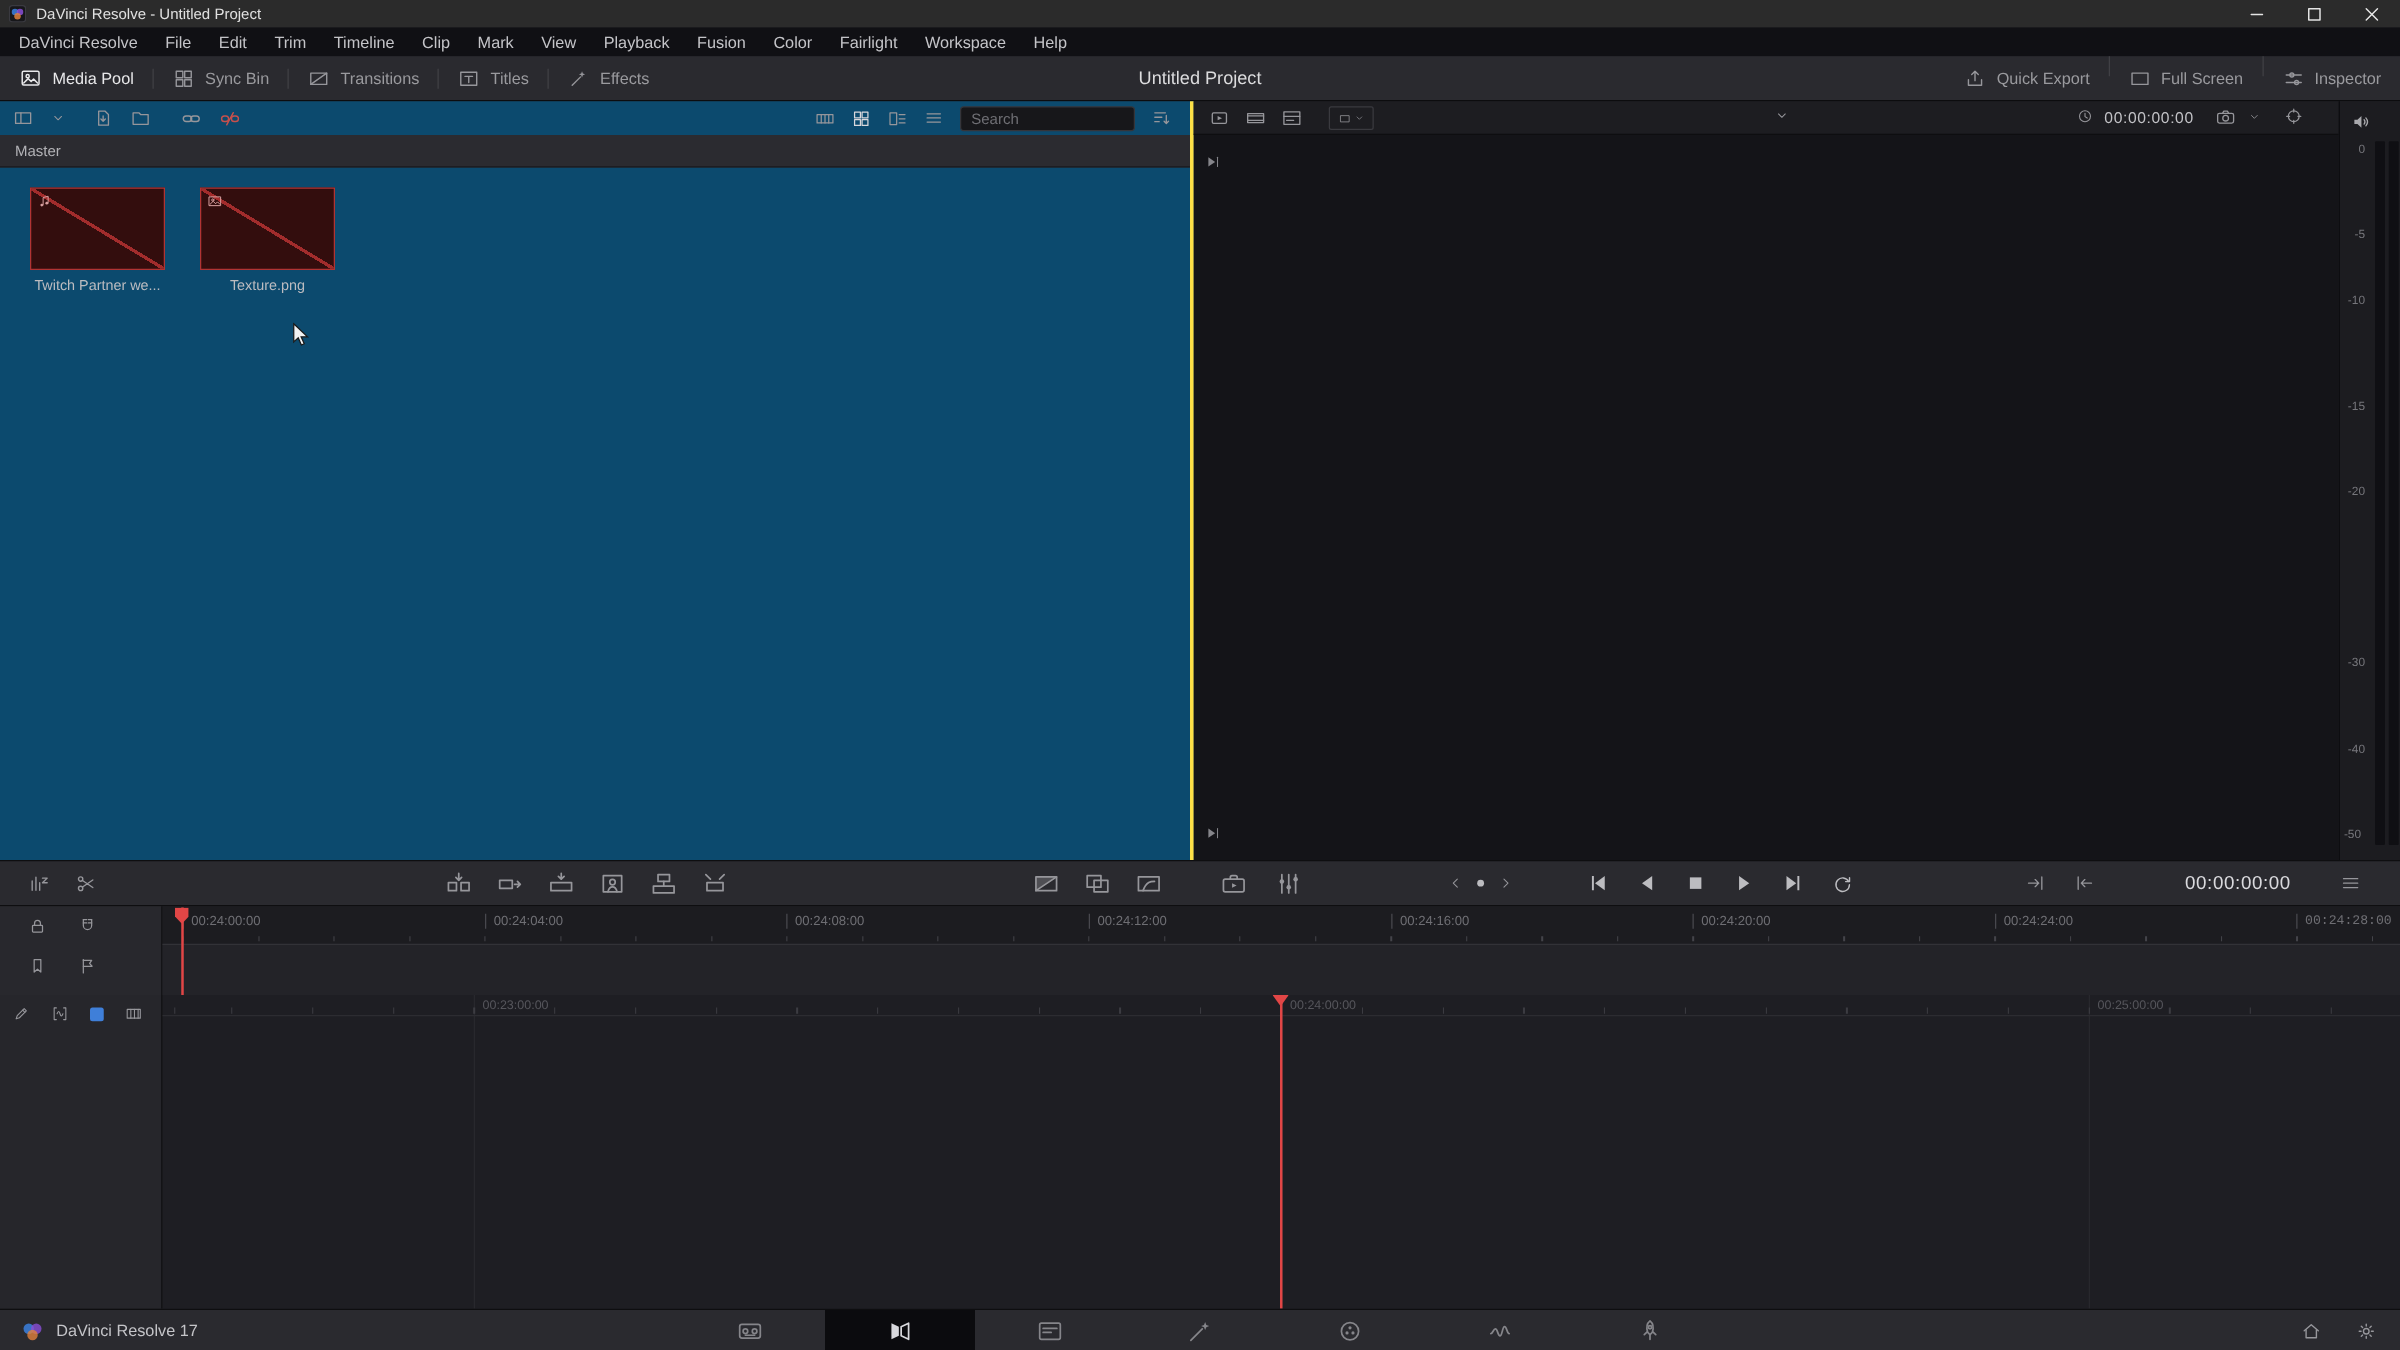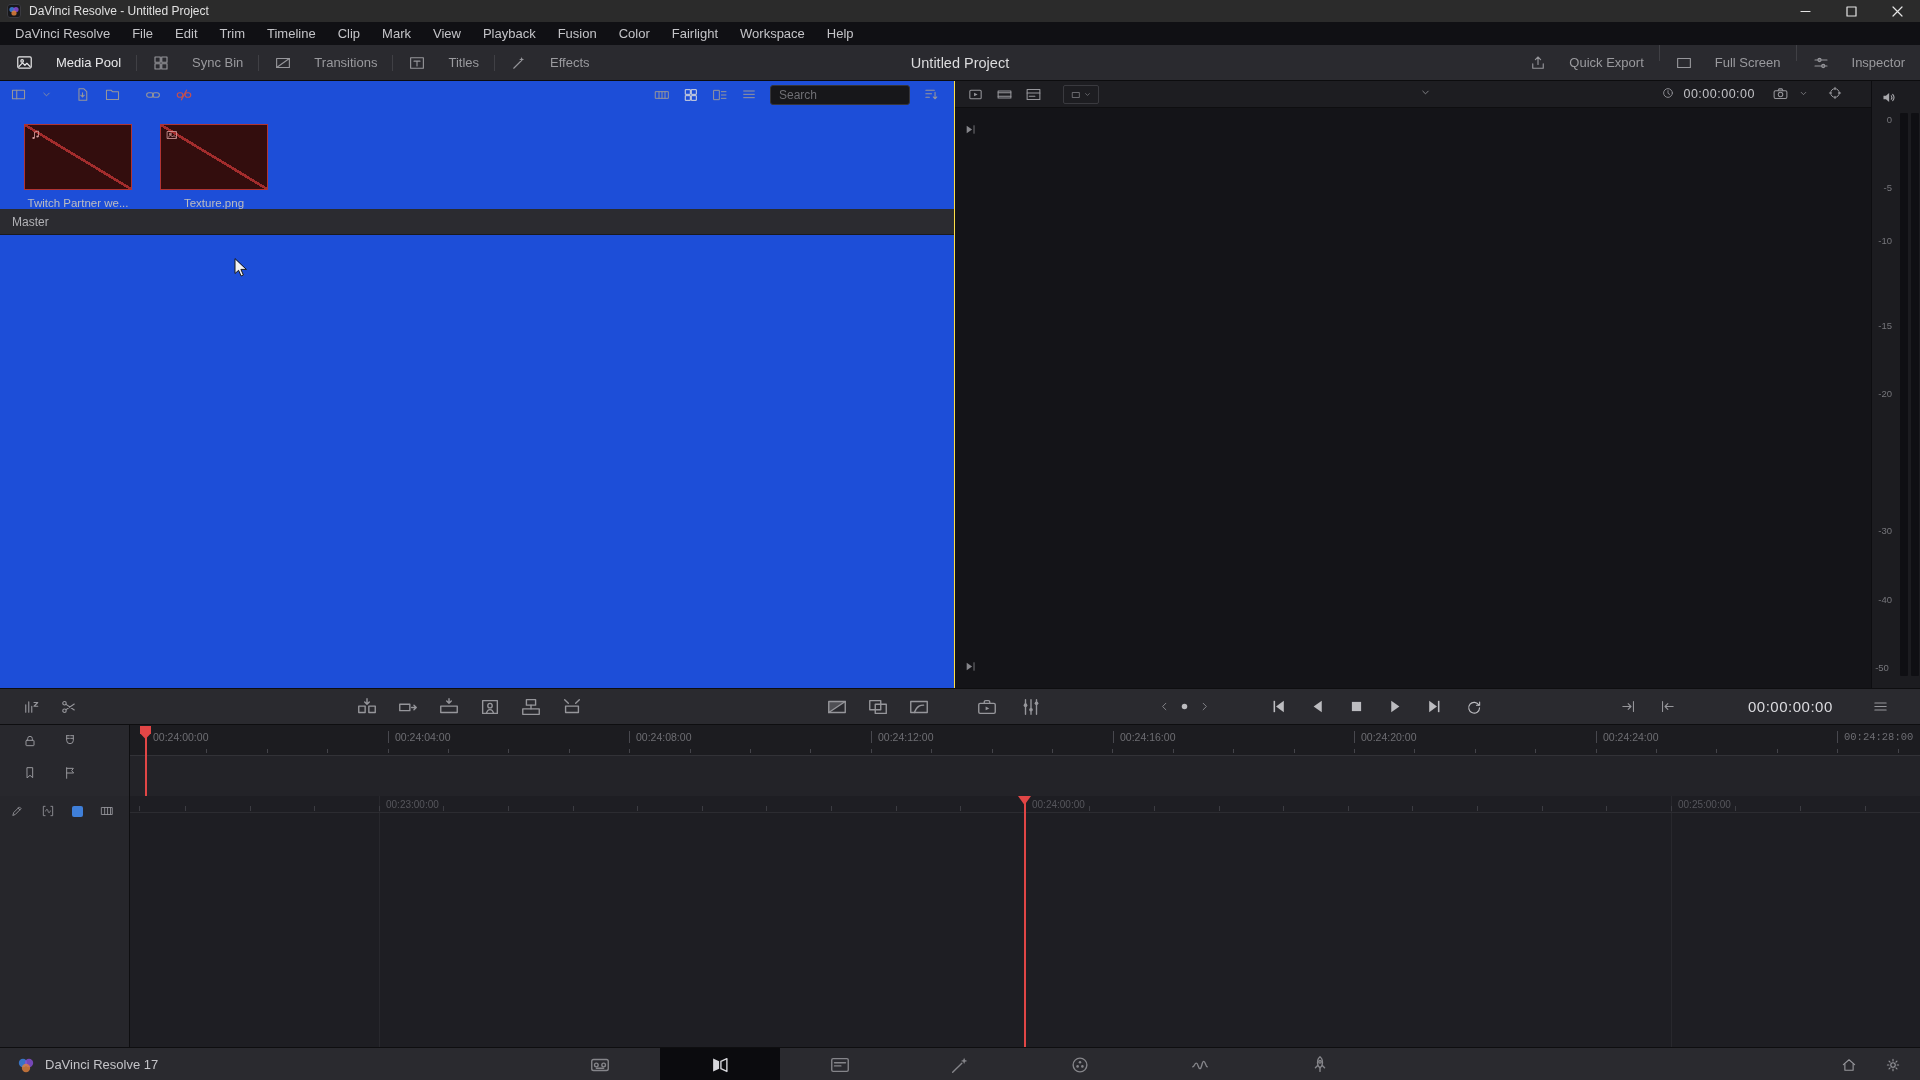--- a/index.html
+++ b/index.html
@@ -23,31 +23,31 @@
   #wincontrols { margin-left:auto; display:flex; height:100%; }
   .winbtn { width:46px; height:100%; display:flex; align-items:center; justify-content:center; }
   .winbtn svg { stroke:#e4e4e4; stroke-width:1.2; }
 
   
   #menubar { position:absolute; top:22px; left:0; width:1920px; height:23px; background:#101014; display:flex; align-items:center; padding-left:4px; }
   .menu-item { padding:0 11px; font-size:13px; color:#c4c4c8; line-height:23px; }
 
   
   #toolbar { position:absolute; top:45px; left:0; width:1920px; height:36px; background:#2a2a2f; border-bottom:1px solid #0c0c0e; display:flex; align-items:center; }
-  .tbtn { display:flex; align-items:center; gap:22px; padding:0 15px; height:100%; font-size:13px; color:#9a9a9e; }
+  .tbtn { display:flex; align-items:center; gap:8px; padding:0 15px; height:100%; font-size:13px; color:#9a9a9e; }
   .tbtn.active { color:#e8e8ea; }
   .tbtn.active svg { stroke:#e8e8ea; }
   .tsep { width:1px; height:16px; background:#404045; }
   #project-title { position:absolute; left:50%; transform:translateX(-50%); font-size:14.5px; color:#dcdcde; }
   #toolbar-right { margin-left:auto; display:flex; height:100%; }
 
   
   #workspace { position:absolute; top:81px; left:0; width:1920px; height:607px; }
 
-  #media-pool { position:absolute; left:0; top:0; width:955px; height:607px; background:#1d4ed8; border-right:1px solid #fde047; }
+  #media-pool { position:absolute; left:0; top:0; width:955px; height:607px; background:#0c4a6e; border-right:3px solid #fde047; }
   #mp-toolbar { height:27px; display:flex; align-items:center; padding:0 14px 0 10px; gap:13px; }
   #mp-toolbar .push { margin-left:auto; }
   #mp-search { width:140px; height:20px; background:#17171a; border:1px solid #35353a; border-radius:3px; color:#d0d0d4; font-size:12px; font-family:"Liberation Sans",sans-serif; padding:0 8px; outline:none; }
   #mp-search::placeholder { color:#6f6f74; }
   #mp-path { height:26px; background:#2b2b30; font-size:12px; color:#b2b2b6; line-height:26px; padding-left:12px; border-bottom:1px solid #1a1a1e; }
   #mp-clips { display:flex; gap:28px; padding:16px 0 0 24px; }
   .clip { width:108px; }
   .clip-thumb { position:relative; width:108px; height:66px; background:#330d0d; border:1px solid #b03434;
     background-image:linear-gradient(to top right, transparent 48.8%, #a22c2c 48.8%, #a22c2c 51.2%, transparent 51.2%); }
   .clip-badge { position:absolute; top:4px; left:5px; }
@@ -321,20 +321,22 @@
           </svg>
         </span>
       <input id="mp-search" placeholder="Search" style="">
       <span class="ic">
           <svg width="17" height="17" viewBox="0 0 24 24">
             <path d="M4 6h12M4 11h8M4 16h5"></path>
             <path d="M17 9v9M14.5 15.5 17 18l2.5-2.5"></path>
           </svg>
         </span>
     </div>
+
+    <div id="mp-path"><span>Master</span></div>
 
     <div id="mp-clips">
       <div class="clip">
         <div class="clip-thumb">
           <span class="clip-badge ic">
               <svg width="12" height="12" viewBox="0 0 24 24">
                 <path d="M9 18V6l8-2v11"></path>
                 <circle cx="6.8" cy="18" r="2.2" fill="#d9a0a0" stroke="none"></circle>
                 <circle cx="14.8" cy="15" r="2.2" fill="#d9a0a0" stroke="none"></circle>
               </svg>
@@ -348,22 +350,20 @@
               <svg width="12" height="12" viewBox="0 0 24 24">
                 <rect x="3" y="5" width="18" height="14"></rect>
                 <circle cx="8.5" cy="10" r="1.8"></circle>
                 <path d="M4 17l5-5 4 4 3-3 4 4"></path>
               </svg>
             </span>
         </div>
         <div class="clip-name">Texture.png</div>
       </div>
     </div>
-
-    <div id="mp-path"><span>Master</span></div>
   </div>
 
   <div id="viewer">
     <div id="v-toolbar">
       <div class="vleft">
         <span class="ic">
             <svg width="17" height="17" viewBox="0 0 24 24">
               <rect x="4" y="6" width="16" height="12" rx="1.5"></rect>
               <path d="M10 9.5l5 2.5-5 2.5z" fill="#96969b" stroke="none"></path>
             </svg>

